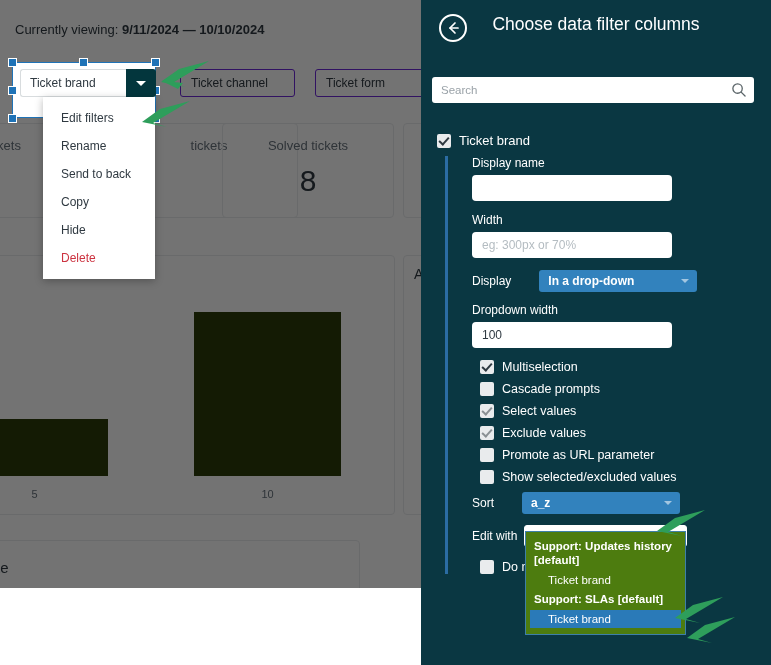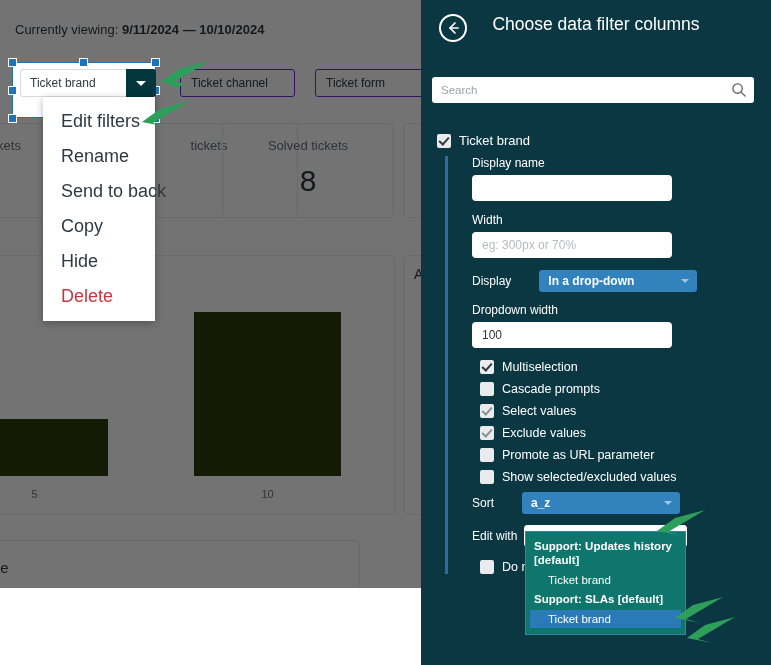--- a/index.html
+++ b/index.html
@@ -125,21 +125,21 @@
 
   
   #ctx {
     position: absolute; left: 43px; top: 97px;
     width: 112px; z-index: 60;
     background: #ffffff;
     box-shadow: 0 2px 8px rgba(0,0,0,0.28);
     padding: 7px 0;
   }
   .ctx-item {
-    font-size: 18px; color: #2f3941;
+    font-size: 12px; color: #2f3941;
     padding: 7px 0 7px 18px; white-space: nowrap; cursor: default;
   }
   .ctx-item.danger { color: #cc3340; }
 
   
   #panel {
     position: absolute; left: 421px; top: 0;
     width: 350px; height: 665px;
     background: #0a3742;
     color: #ffffff;
@@ -228,21 +228,21 @@
     width: 163px; height: 22px; background: #ffffff;
     border-radius: 3px; font-size: 11.5px; color: #2f3941;
     padding: 0 9px; display: flex; align-items: center;
     border: 1px solid #ffffff;
   }
 
   
   #dropdown {
     position: absolute; left: 525px; top: 531px;
     width: 161px; z-index: 90;
-    background: #0f766e;
+    background: #4d7c0f;
     border: 1px solid #3e7fa8;
     padding: 4px 0 5px 0;
   }
   .opt { font-size: 11.5px; color: #ffffff; padding: 3px 8px 3px 22px; white-space: nowrap; }
   .opt.grp { font-weight: bold; padding-left: 8px; line-height: 1.25; white-space: normal; }
   .opt.hl { background: #2a7ab8; margin: 1px 4px; padding-left: 18px; }
 
   
   .arrow { position: absolute; z-index: 120; pointer-events: none; }
 </style>

